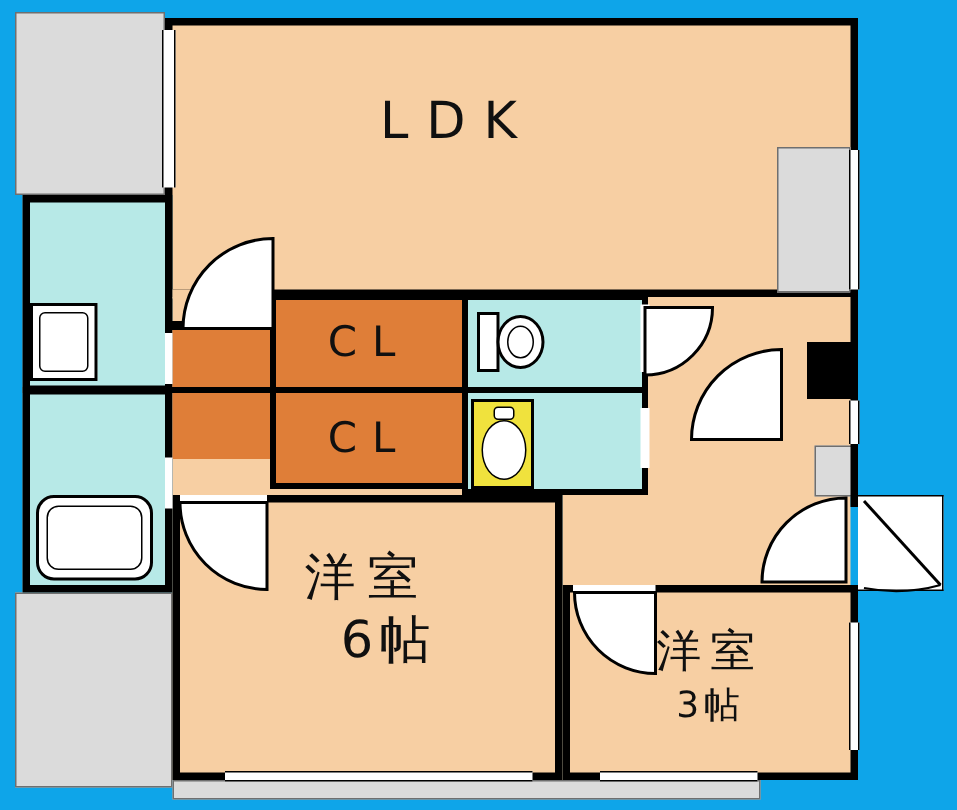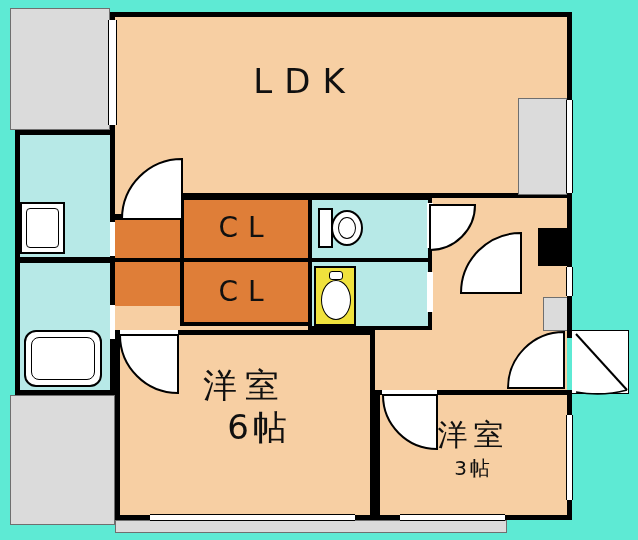--- a/index.html
+++ b/index.html
@@ -1,17 +1,17 @@
 <!DOCTYPE html>
 <html><head>
 <meta charset="utf-8">
 <style>
   html,body{margin:0;padding:0;background:#fff;}
   #canvas{
-    position:relative;width:638px;height:540px;background:#5eead4;overflow:hidden;
+    position:relative;width:638px;height:540px;background:#0ea5e9;overflow:hidden;
     font-family:"DejaVu Sans","Liberation Sans",sans-serif;
   }
   .abs{position:absolute;box-sizing:border-box;}
   .balcony{background:#dbdbdb;border:1px solid #6f6f6f;z-index:1;}
   .room{background:#f7cfa3;border:5px solid #000;z-index:2;}
   .room-thin{background:#f7cfa3;z-index:2;}
   .wet{background:#b7e9e7;border:5px solid #000;z-index:2;}
   .wet4{background:#b7e9e7;border:4px solid #000;z-index:2;}
   .closet{background:#df7e38;border:4px solid #000;z-index:2;}
   .orange{background:#df7e38;z-index:3;}
@@ -103,15 +103,15 @@
 
   <div class="lbl" style="left:110px;top:64px;width:390px;font-size:34px;letter-spacing:12px;">LDK</div>
 
   <div class="lbl" style="left:180px;top:214px;width:132px;font-size:28px;letter-spacing:10px;">CL</div>
   <div class="lbl" style="left:180px;top:278px;width:132px;font-size:28px;letter-spacing:10px;">CL</div>
 
   <div class="lbl" style="left:115px;top:368px;width:260px;font-size:34px;letter-spacing:8px;">洋室</div>
   <div class="lbl" style="left:129px;top:410px;width:260px;font-size:34px;letter-spacing:4px;">6帖</div>
 
   <div class="lbl" style="left:375px;top:420px;width:197px;font-size:30px;letter-spacing:6px;">洋室</div>
-  <div class="lbl" style="left:375px;top:458px;width:197px;font-size:20px;letter-spacing:3px;">3帖</div>
+  <div class="lbl" style="left:375px;top:458px;width:197px;font-size:24px;letter-spacing:3px;">3帖</div>
 
 </div>
 
 </body></html>

